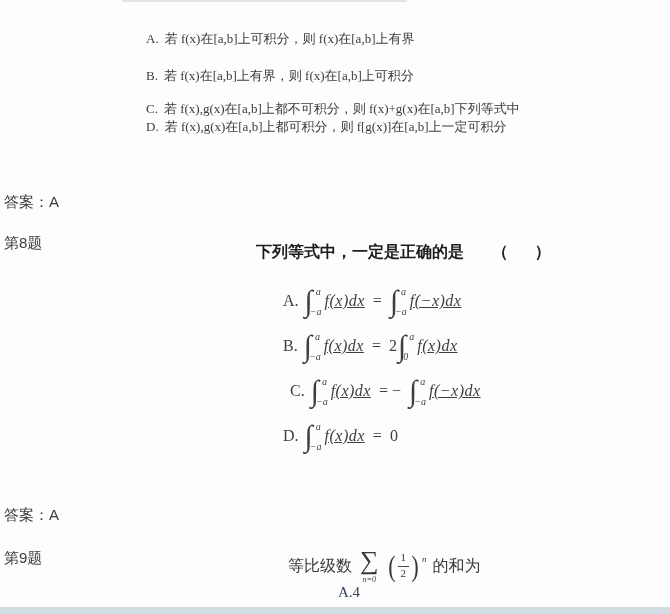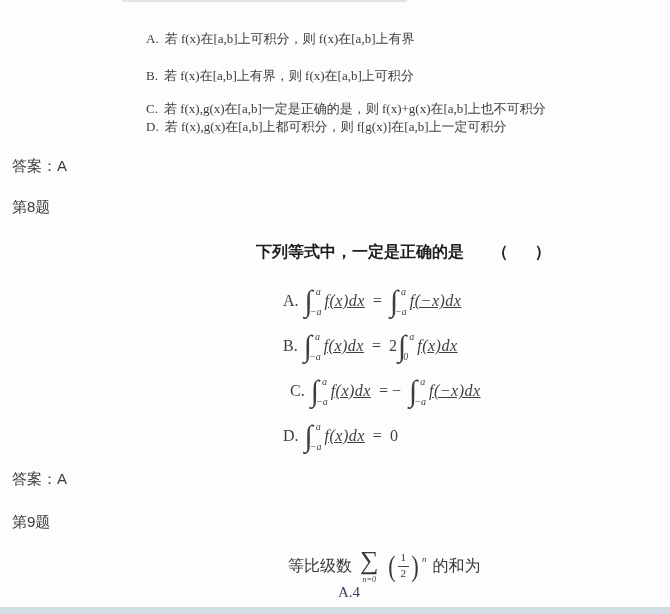--- a/index.html
+++ b/index.html
@@ -20,22 +20,22 @@
   
   .q7opt {
     position: absolute; left: 146px;
     font-family: "Liberation Serif", serif;
     font-size: 13px; color: #3b3b3b;
     white-space: nowrap; line-height: 18px;
   }
   .q7opt .lbl { margin-right: 6px; }
   
   .meta {
-    position: absolute; left: 12px;
-    font-size: 15px; color: #3c3c3c;
+    position: absolute; left: 4px;
+    font-size: 15px; color: #3c3c3c; margin-top: 36px;
   }
   
   .q8prompt {
     position: absolute; left: 256px; top: 242px;
     font-size: 16px; font-weight: 700; color: #1c1c1c;
     display: flex; align-items: flex-start;
   }
   .q8prompt .brackets { white-space: pre; margin-left: 28px; font-weight: 700; }
   
   .fRow {
@@ -91,21 +91,21 @@
 
 <div class="top-remnant"></div>
 
 <div class="q7opt" style="top:30px">
   <span class="lbl">A.</span><span>若 f(x)在[a,b]上可积分，则 f(x)在[a,b]上有界</span>
 </div>
 <div class="q7opt" style="top:67px">
   <span class="lbl">B.</span><span>若 f(x)在[a,b]上有界，则 f(x)在[a,b]上可积分</span>
 </div>
 <div class="q7opt" style="top:100px">
-  <span class="lbl">C.</span><span>若 f(x),g(x)在[a,b]一定是正确的是，则 f(x)+g(x)在[a,b]上也不可积分</span>
+  <span class="lbl">C.</span><span>若 f(x),g(x)在[a,b]上都不可积分，则 f(x)+g(x)在[a,b]下列等式中</span>
 </div>
 <div class="q7opt" style="top:118px">
   <span class="lbl">D.</span><span>若 f(x),g(x)在[a,b]上都可积分，则 f[g(x)]在[a,b]上一定可积分</span>
 </div>
 
 <div class="meta" style="top:157px">答案：A</div>
 <div class="meta" style="top:198px">第8题</div>
 
 <div class="q8prompt">
   <span>下列等式中，一定是正确的是</span>

